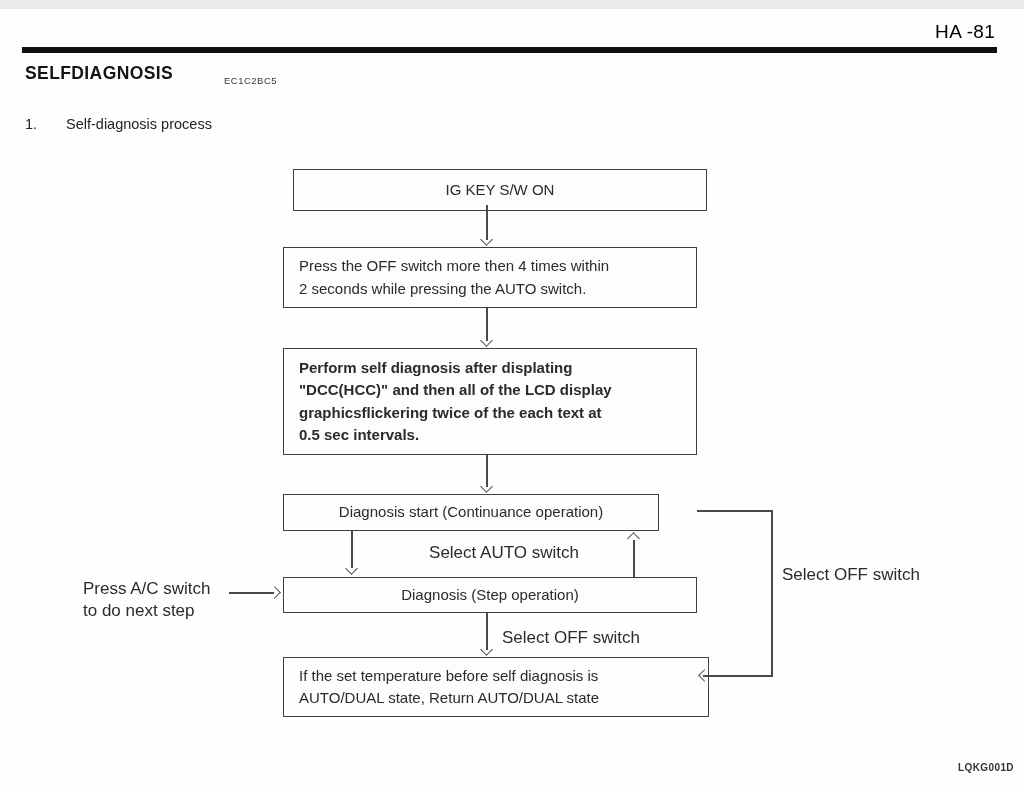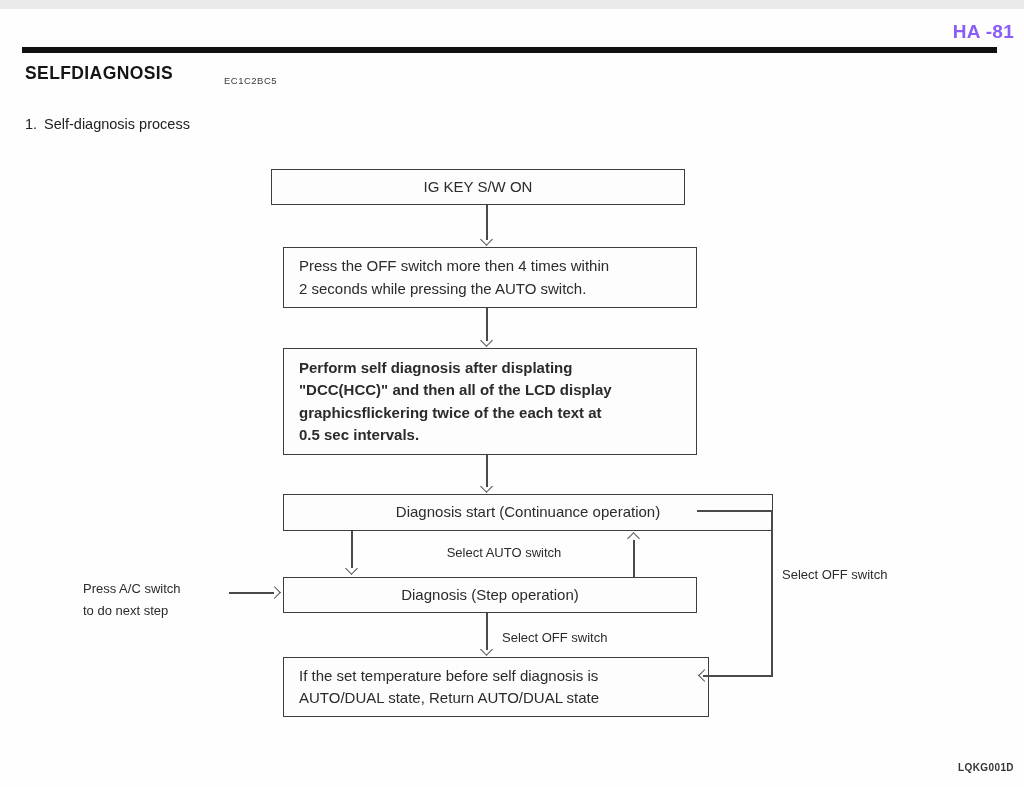--- a/index.html
+++ b/index.html
@@ -5,67 +5,67 @@
   html,body{margin:0;padding:0;background:#9a9a9a;}
   .page{
     position:relative;width:1024px;height:787px;margin:0 auto;
     background:#fefefe;overflow:hidden;
     font-family:"Liberation Sans","DejaVu Sans",sans-serif;
     color:#1e1e1e;
   }
   .abs{position:absolute;}
   .scan-band{left:0;top:0;width:100%;height:9px;background:#d6d6d6;opacity:.5;}
   .hdr-title{left:25px;top:21px;font-size:19px;font-weight:bold;letter-spacing:.3px;color:#111;}
-  .hdr-page{right:10px;top:21px;font-size:19px;font-weight:bold;letter-spacing:.3px;color:#8b5cf6;}
+  .hdr-page{right:29px;top:21px;font-size:19px;font-weight:normal;letter-spacing:.3px;color:#000000;}
   .hdr-rule{left:22px;top:47px;width:975px;height:6px;background:#101010;}
   .sec-title{left:25px;top:63px;font-size:17.5px;font-weight:bold;letter-spacing:.4px;color:#141414;}
   .sec-code{left:224px;top:75px;font-size:9.5px;letter-spacing:.5px;color:#3a3a3a;}
   .list-num{left:25px;top:116px;font-size:14.5px;color:#222;}
-  .list-label{left:44px;top:116px;font-size:14.5px;color:#222;}
+  .list-label{left:66px;top:116px;font-size:14.5px;color:#222;}
 
   .node{
     position:absolute;box-sizing:border-box;
     border:1.6px solid #3e3e3e;background:#fdfdfd;
     color:#2b2b2b;font-size:15px;line-height:22.5px;
     display:flex;align-items:center;
   }
   .node.center{justify-content:center;text-align:center;}
   .node.leftpad{padding-left:15px;padding-right:16px;}
   .prelines{white-space:pre-line;}
 
   .vline{position:absolute;width:1.5px;background:#4a4a4a;}
   .hline{position:absolute;height:1.5px;background:#4a4a4a;}
   .chev{position:absolute;width:8px;height:8px;
     border-right:1.5px solid #4a4a4a;border-bottom:1.5px solid #4a4a4a;}
   .chev.down{transform:rotate(45deg);}
   .chev.up{transform:rotate(-135deg);}
   .chev.left{transform:rotate(135deg);}
   .chev.right{transform:rotate(-45deg);}
 
-  .flabel{position:absolute;font-size:13px;color:#2b2b2b;line-height:22px;}
+  .flabel{position:absolute;font-size:17px;color:#2b2b2b;line-height:22px;}
   .fig-code{right:10px;top:762px;font-size:10px;letter-spacing:.4px;color:#333;font-weight:bold;}
 </style>
 </head>
 <body>
 
 <div class="page">
 
   <div class="abs scan-band"></div>
 
   <div class="abs hdr-page">HA -81</div>
   <div class="abs hdr-rule"></div>
 
   <div class="abs sec-title">SELFDIAGNOSIS</div>
   <div class="abs sec-code">EC1C2BC5</div>
   <div class="abs list-num">1.</div>
   <div class="abs list-label">Self-diagnosis process</div>
 
   <div>
 
-    <div class="node center" style="left:271px;top:169px;width:414px;height:36px;">
+    <div class="node center" style="left:293px;top:169px;width:414px;height:42px;">
       <span class="prelines">IG KEY S/W ON</span>
     </div>
 
     <div class="vline" style="left:486px;top:205px;height:35px;"></div>
     <div class="chev down" style="left:482px;top:235px;"></div>
 
     <div class="node leftpad" style="left:283px;top:247px;width:414px;height:61px;">
       <span class="prelines">Press the OFF switch more then 4 times within
 2 seconds while pressing the AUTO switch.</span>
     </div>
@@ -76,21 +76,21 @@
     <div class="node leftpad" style="left:283px;top:348px;width:414px;height:107px;font-weight:bold;">
       <span class="prelines">Perform self diagnosis after displating
 "DCC(HCC)" and then all of the LCD display
 graphicsflickering twice of the each text at
 0.5 sec intervals.</span>
     </div>
 
     <div class="vline" style="left:486px;top:455px;height:32px;"></div>
     <div class="chev down" style="left:482px;top:482px;"></div>
 
-    <div class="node center" style="left:283px;top:494px;width:490px;height:37px;">
+    <div class="node center" style="left:283px;top:494px;width:376px;height:37px;">
       <span class="prelines">Diagnosis start (Continuance operation)</span>
     </div>
 
     <div class="vline" style="left:351px;top:531px;height:37px;"></div>
     <div class="chev down" style="left:347px;top:564px;"></div>
 
     <div class="vline" style="left:633px;top:540px;height:37px;"></div>
     <div class="chev up" style="left:629px;top:534px;"></div>
 
     <div class="flabel" style="left:419px;top:542px;width:170px;text-align:center;">Select AUTO switch</div>

